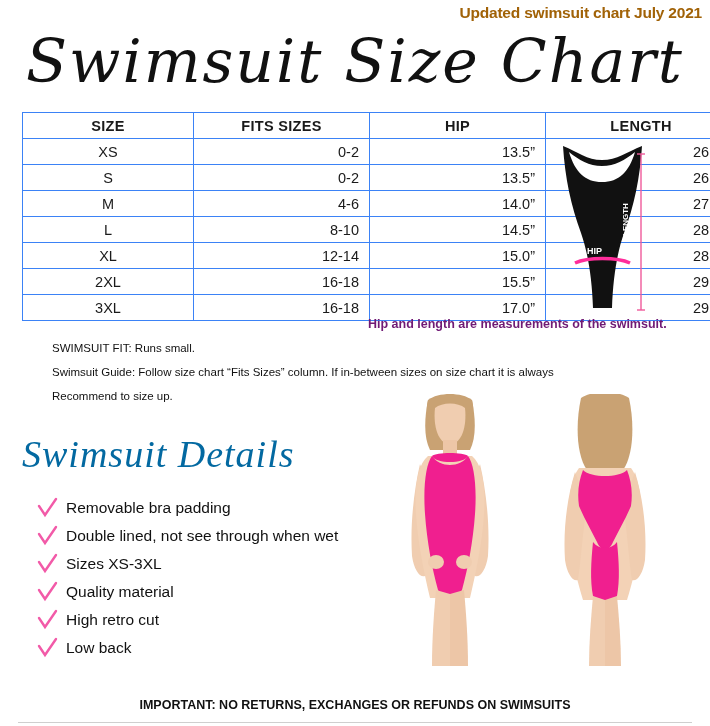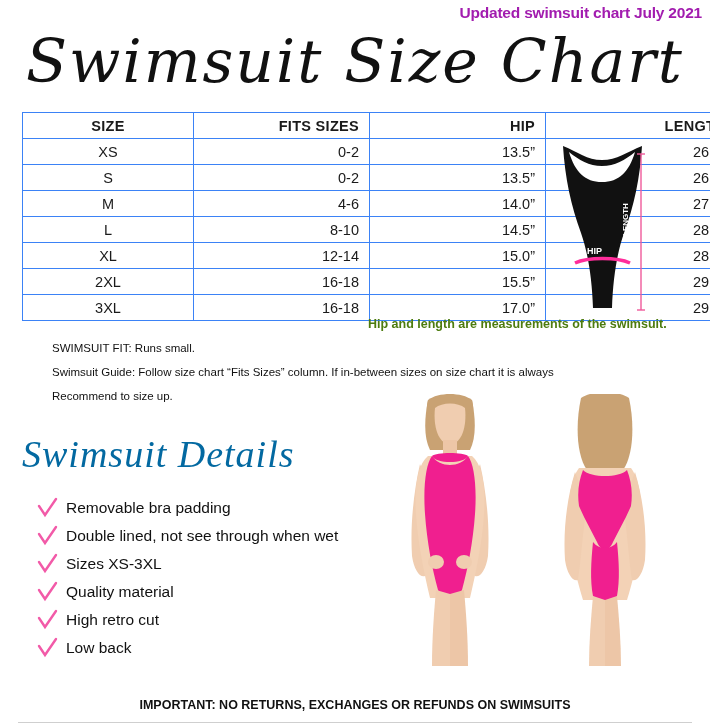--- a/index.html
+++ b/index.html
@@ -21,21 +21,21 @@
     height: 726px;
   }
   .updated-note {
     position: absolute;
     top: 4px;
     right: 8px;
     font-family: "Liberation Sans", sans-serif;
     font-weight: bold;
     font-size: 15.5px;
     letter-spacing: -0.2px;
-    color: #a21caf;
+    color: #a16207;
   }
   .script-title {
     position: absolute;
     top: 26px;
     left: 0;
     width: 710px;
     text-align: center;
     font-family: "DejaVu Serif", serif;
     font-style: italic;
     font-weight: normal;
@@ -54,21 +54,21 @@
   .size-table th, .size-table td {
     border: 1px solid #3b82f6;
     font-size: 14.5px;
     height: 25px;
     padding: 0 10px;
     background: #fff;
   }
   .size-table th {
     font-weight: bold;
     letter-spacing: 0.3px;
-    text-align: right;
+    text-align: center;
   }
   .size-table th.c-size { text-align: center; }
   .size-table td { font-weight: normal; text-align: right; }
   .size-table td.c-size { text-align: center; }
   .col-size { width: 150px; }
   .col-fits { width: 155px; }
   .col-hip  { width: 155px; }
   .col-len  { width: 170px; }
   .swimsuit-figure {
     position: absolute;
@@ -76,21 +76,21 @@
     left: 555px;
     width: 95px;
     height: 175px;
   }
   .hip-note {
     position: absolute;
     top: 317px;
     left: 368px;
     font-size: 12.5px;
     font-weight: bold;
-    color: #4d7c0f;
+    color: #701a75;
   }
   .fit-notes {
     position: absolute;
     top: 336px;
     left: 52px;
     width: 560px;
     font-size: 11.5px;
     line-height: 24px;
     color: #111;
   }

